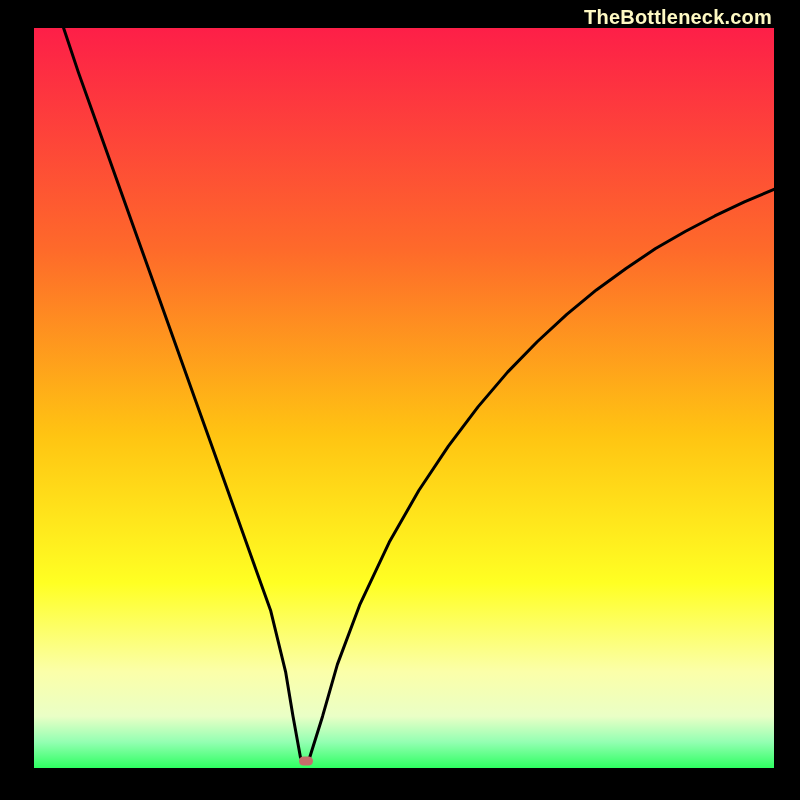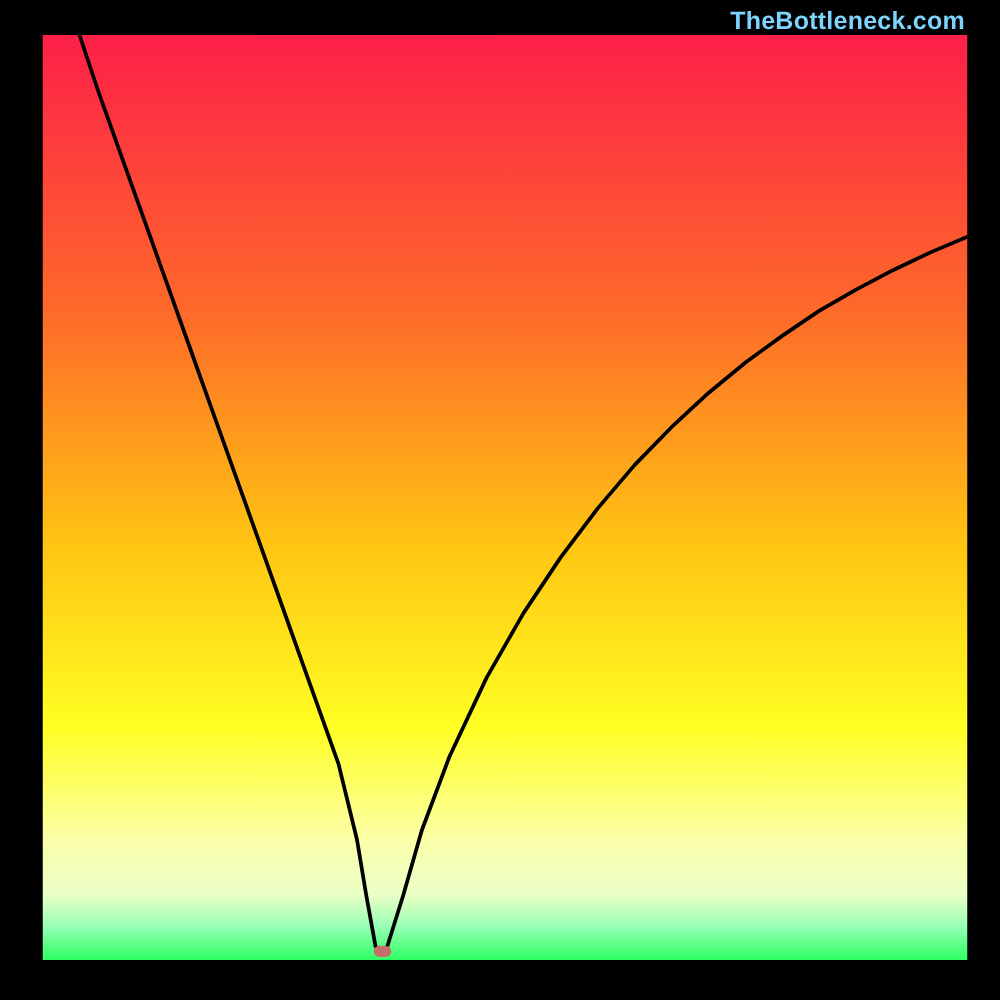--- a/index.html
+++ b/index.html
@@ -25,21 +25,21 @@
     width: 740px;
     height: 740px;
   }
   .watermark {
     position: absolute;
     right: 28px;
     top: 6px;
     font-family: Arial, Helvetica, sans-serif;
     font-size: 20px;
     font-weight: 600;
-    color: #7dd3fc;
+    color: #fef9c3;
     letter-spacing: 0.2px;
   }
   .marker {
     position: absolute;
     width: 14px;
     height: 9px;
     border-radius: 5px;
     transform: translate(-50%, -50%);
   }
 </style>

